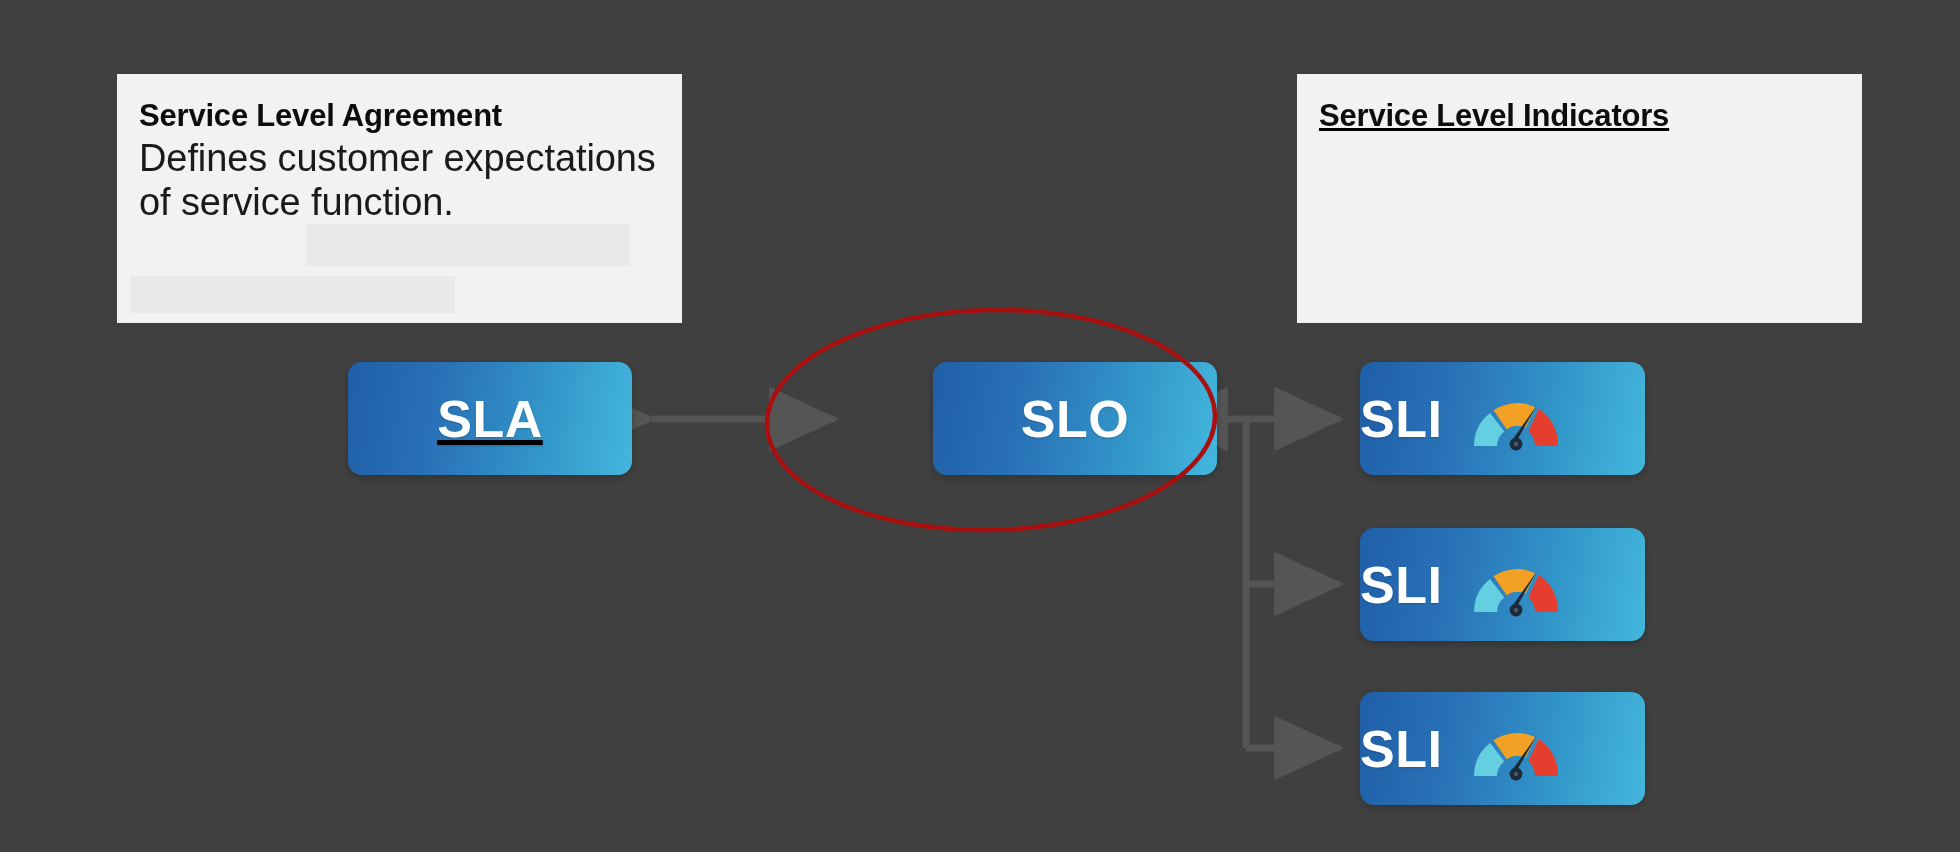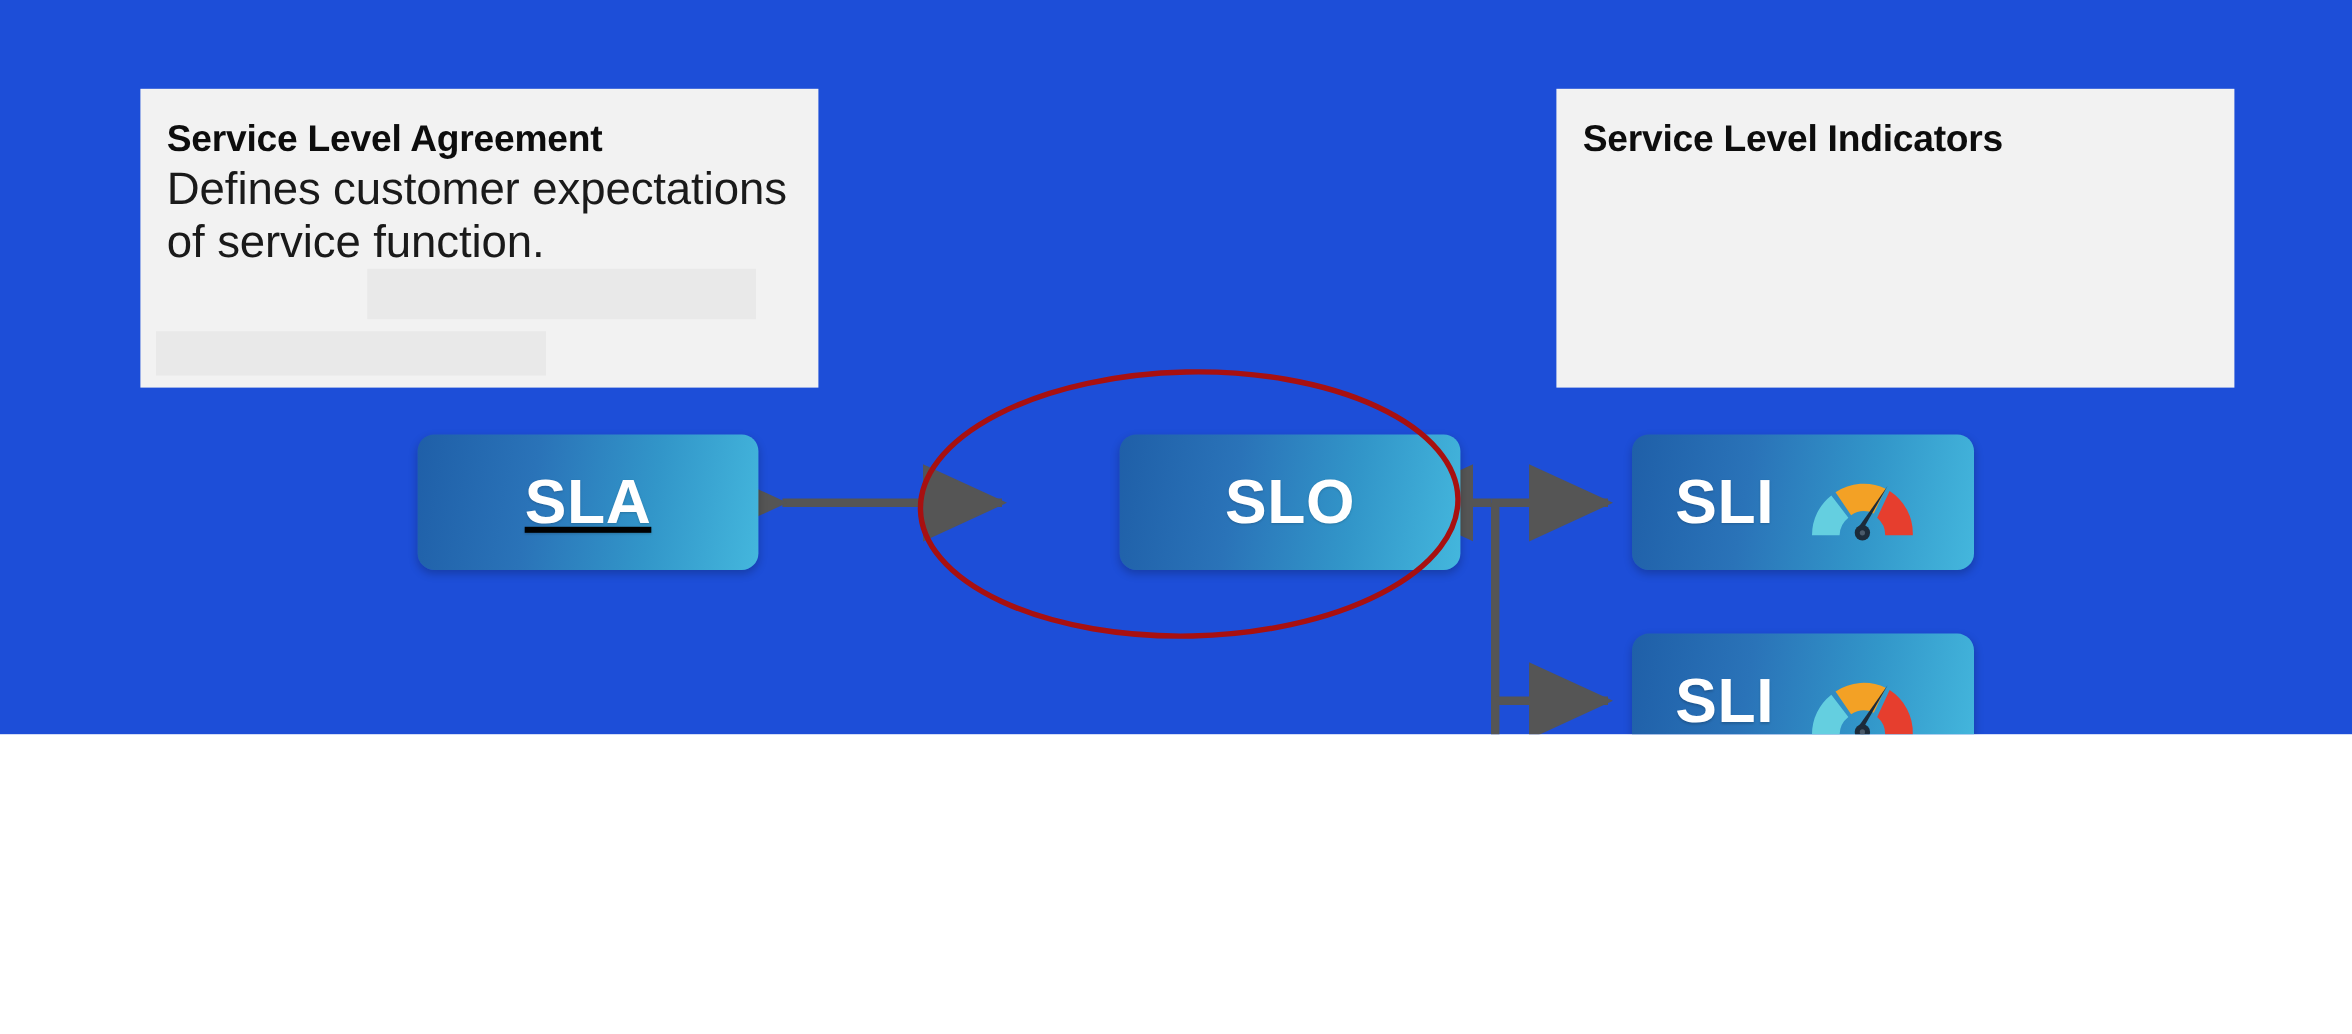--- a/index.html
+++ b/index.html
@@ -6,37 +6,37 @@
     margin: 0;
     padding: 0;
     background: #ffffff;
   }
   body {
     font-family: "Liberation Sans", sans-serif;
   }
   #stage {
     position: relative;
     width: 1960px;
-    height: 612px;
-    background: #1d4ed8;
+    height: 852px;
+    background: #404040;
     overflow: hidden;
   }
 
   
   .info-card {
     position: absolute;
     top: 74px;
     height: 249px;
     background: #f2f2f2;
     box-sizing: border-box;
     padding: 24px 22px 0 22px;
   }
   .card-1 { left: 117px; width: 565px; }
   .card-2 { left: 707px; width: 563px; }
-  .card-3 { left: 1297px; width: 565px; }
+  .card-3 { left: 1297px; width: 565px; text-decoration: underline; }
 
   .card-title {
     font-size: 31px;
     font-weight: bold;
     color: #0d0d0d;
     line-height: 1.18;
     letter-spacing: -0.2px;
     margin: 0 0 1px 0;
   }
   .card-body {
@@ -74,21 +74,20 @@
     letter-spacing: 0.5px;
     line-height: 1;
     text-shadow: 0 1px 2px rgba(0,0,0,0.18);
   }
   .node-sla { left: 348px; top: 362px; width: 284px; justify-content: center; text-decoration: underline; }
   .node-slo { left: 897px; top: 362px; width: 284px; justify-content: center; margin-left: 36px; }
 
   .node-sli {
     left: 1360px;
     width: 285px;
-    padding-left: 36px;
     justify-content: flex-start;
     gap: 26px;
   }
   .sli-1 { top: 362px; }
   .sli-2 { top: 528px; }
   .sli-3 { top: 692px; }
 
   .gauge-icon { width: 96px; height: 66px; display: block; flex: 0 0 auto; }
 
   

